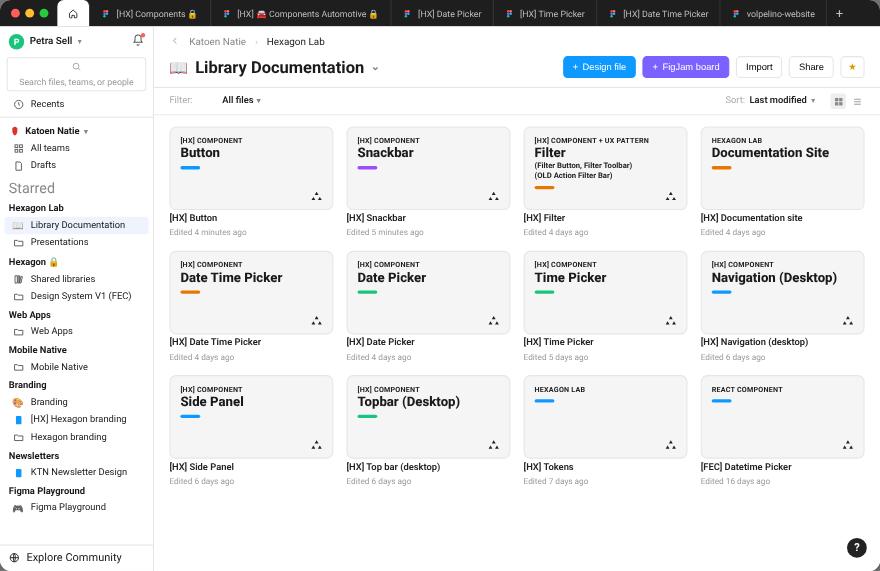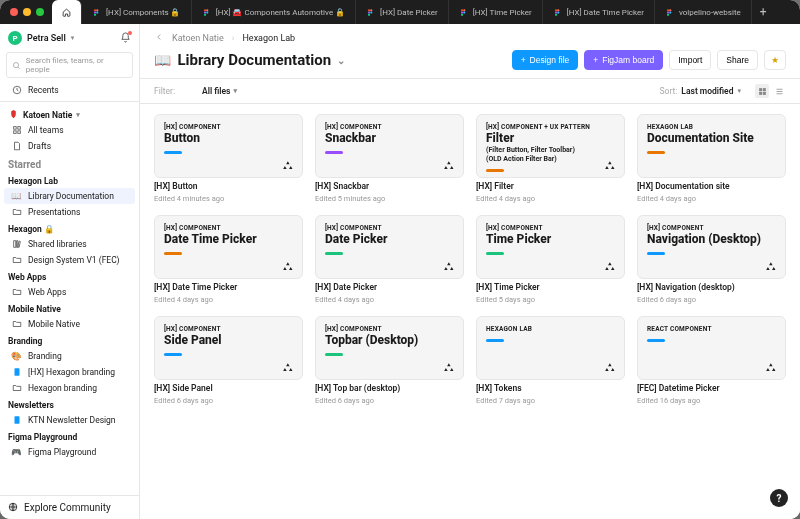--- a/index.html
+++ b/index.html
@@ -88,37 +88,37 @@
   .chev{font-size:7px;color:#888;}
   .bell{margin-left:auto;position:relative;}
   .bell svg{width:11px;height:11px;stroke:#555;}
   .bell-dot{position:absolute;top:-1px;right:-1px;width:4px;height:4px;border-radius:50%;background:#ff5f56;}
   .search{
     margin:3px 6px 4px 6px;
     display:flex;align-items:center;gap:5px;
     border:1px solid var(--border);
     border-radius:3px;
     padding:3px 5px;
-    color:#999;font-size:8px;
+    color:#999;font-size:8px;flex-direction:column;
   }
   .search svg{width:9px;height:9px;stroke:#999;}
   .side-item{
     display:flex;align-items:center;gap:6px;
     padding:3px 8px;
     font-size:8.5px;
     cursor:pointer;
     border-radius:3px;
     margin:0 4px;
   }
   .side-item.selected{background:var(--selected);}
   .side-item .sicon{width:10px;height:10px;display:flex;align-items:center;justify-content:center;color:#555;}
   .side-item .sicon svg{width:10px;height:10px;}
   .side-divider{height:1px;background:var(--border);margin:3px 0;}
   .side-section-title{
-    font-size:10px;font-weight:700;color:#888;
+    font-size:13px;font-weight:400;color:#888;
     padding:5px 8px 2px 8px;
   }
   .team-title{
     display:flex;align-items:center;gap:4px;
     padding:4px 8px 2px 8px;
     font-size:8.5px;font-weight:700;
     cursor:pointer;
   }
   .team-title .team-icon{width:11px;height:11px;display:flex;align-items:center;justify-content:center;}
   .team-title.katoen .team-icon svg{width:11px;height:11px;}
@@ -164,21 +164,21 @@
   .vt-btn{width:14px;height:14px;border-radius:2px;display:flex;align-items:center;justify-content:center;cursor:pointer;}
   .vt-btn.active{background:#eee;}
   .vt-btn svg{width:9px;height:9px;}
   .grid-wrap{flex:1;overflow:auto;padding:10px 14px 14px 14px;background:#fff;}
   .grid{display:grid;grid-template-columns:repeat(4,1fr);gap:12px;}
   .card{display:flex;flex-direction:column;gap:3px;cursor:pointer;}
   .thumb{
     background:var(--bg-card-inset);
     border:1px solid var(--border);
     border-radius:6px;
-    height:64px;
+    height:76px;
     padding:8px 9px;
     position:relative;
     overflow:hidden;
   }
   .eyebrow{font-size:6.5px;font-weight:700;color:#222;letter-spacing:0.2px;}
   .cov-title{font-size:12px;font-weight:800;line-height:1.1;margin-top:1px;}
   .cov-sub{font-size:7px;font-weight:700;color:#222;line-height:1.2;margin-top:1px;}
   .chip{display:inline-block;width:18px;height:3px;border-radius:2px;margin-top:4px;}
   .ch-blue{background:var(--blue);}
   .ch-purple{background:var(--purple-chip);}

